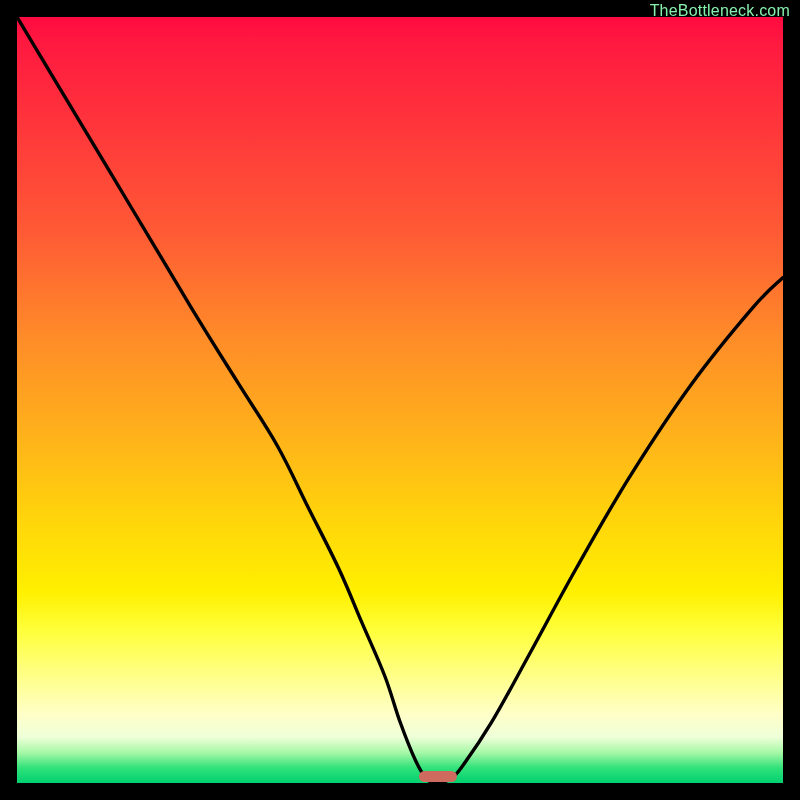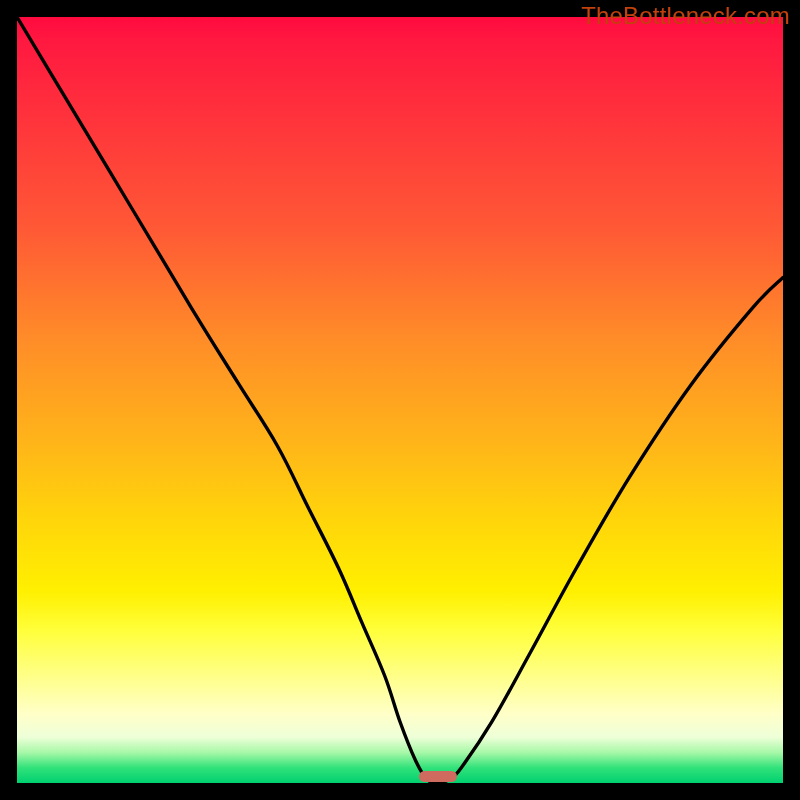--- a/index.html
+++ b/index.html
@@ -39,23 +39,23 @@
       #eeffd8 94%,
       #a8f8a8 96%,
       #32e27a 98%,
       #00d070 100%
     );
   }
   .watermark {
     position: absolute;
     top: 2px;
     right: 10px;
-    font-size: 24px;
+    font-size: 16px;
     font-weight: 500;
-    color: #c2410c;
+    color: #86efac;
     letter-spacing: 0.2px;
   }
   .marker {
     position: absolute;
     background: #cf6b5e;
     border-radius: 6px;
   }
   svg.curve {
     position: absolute;
     left: 0;

